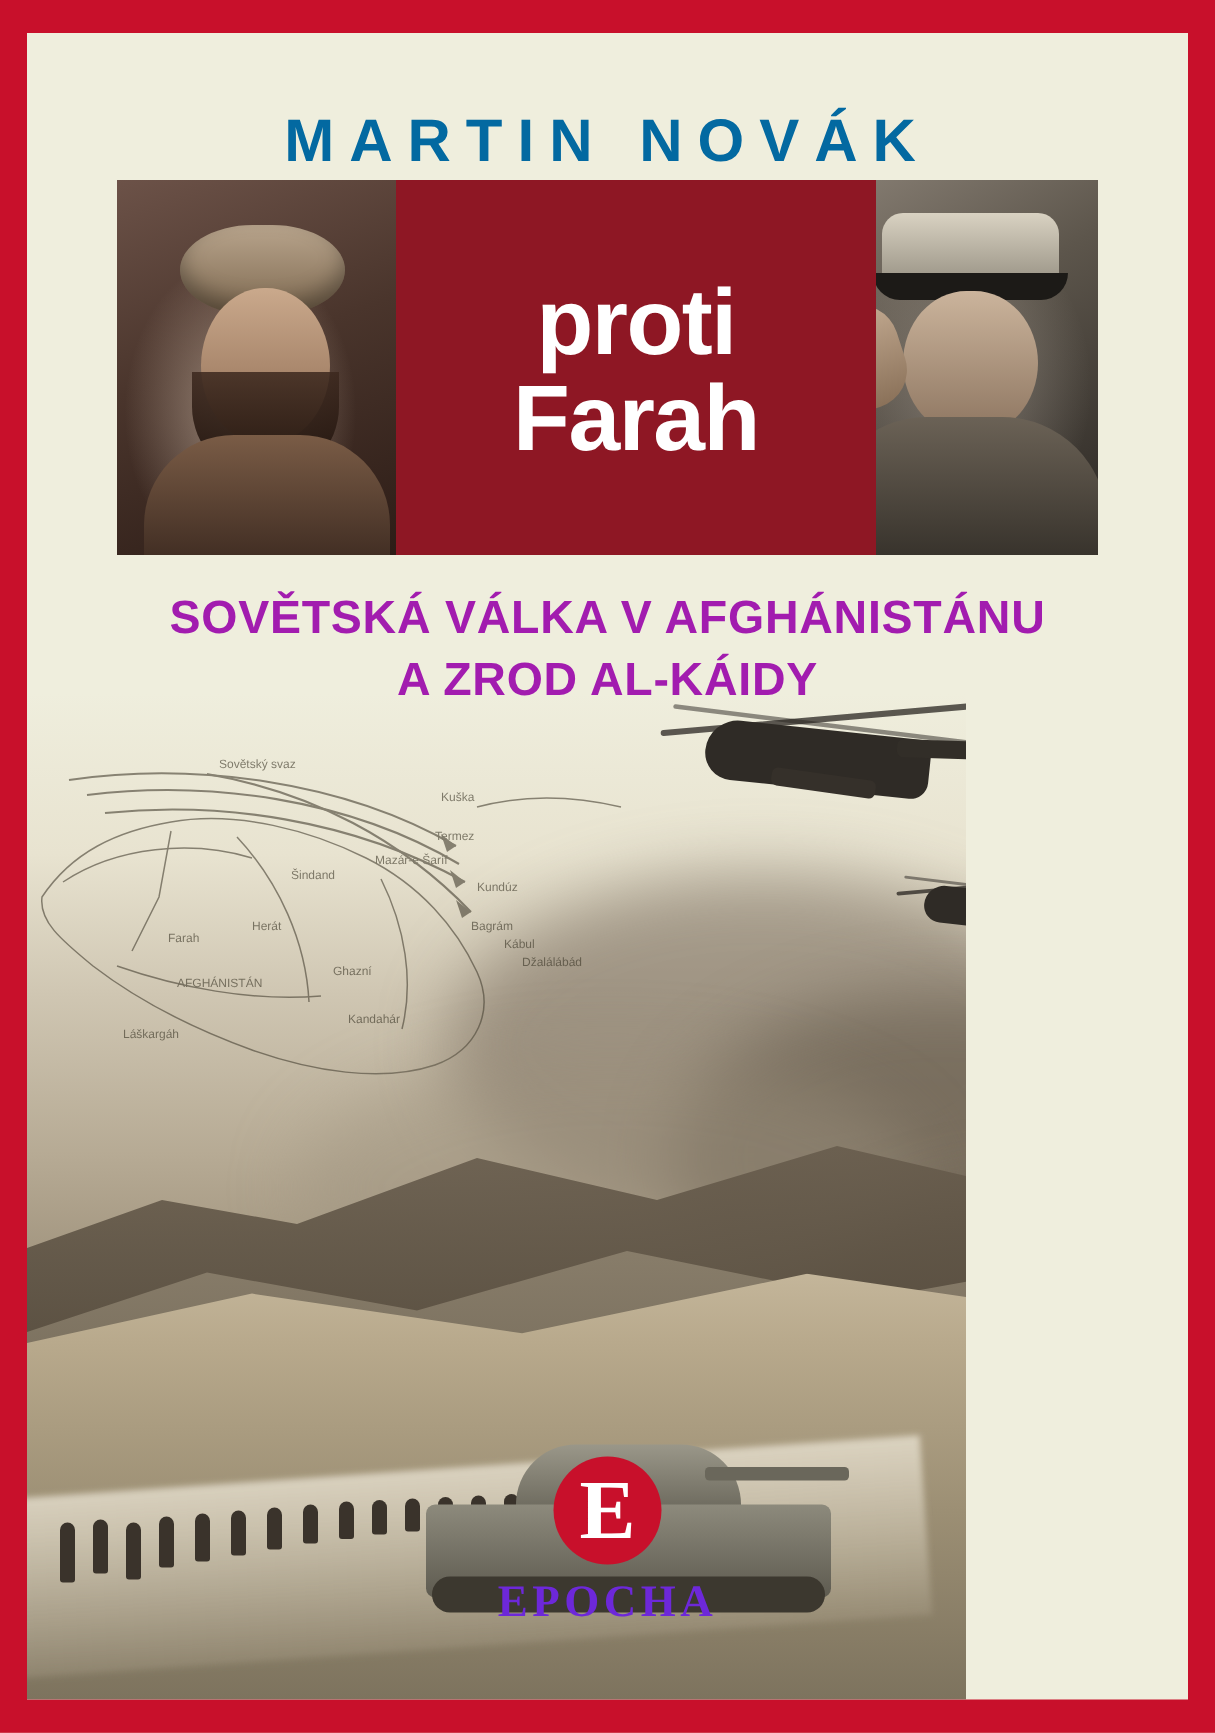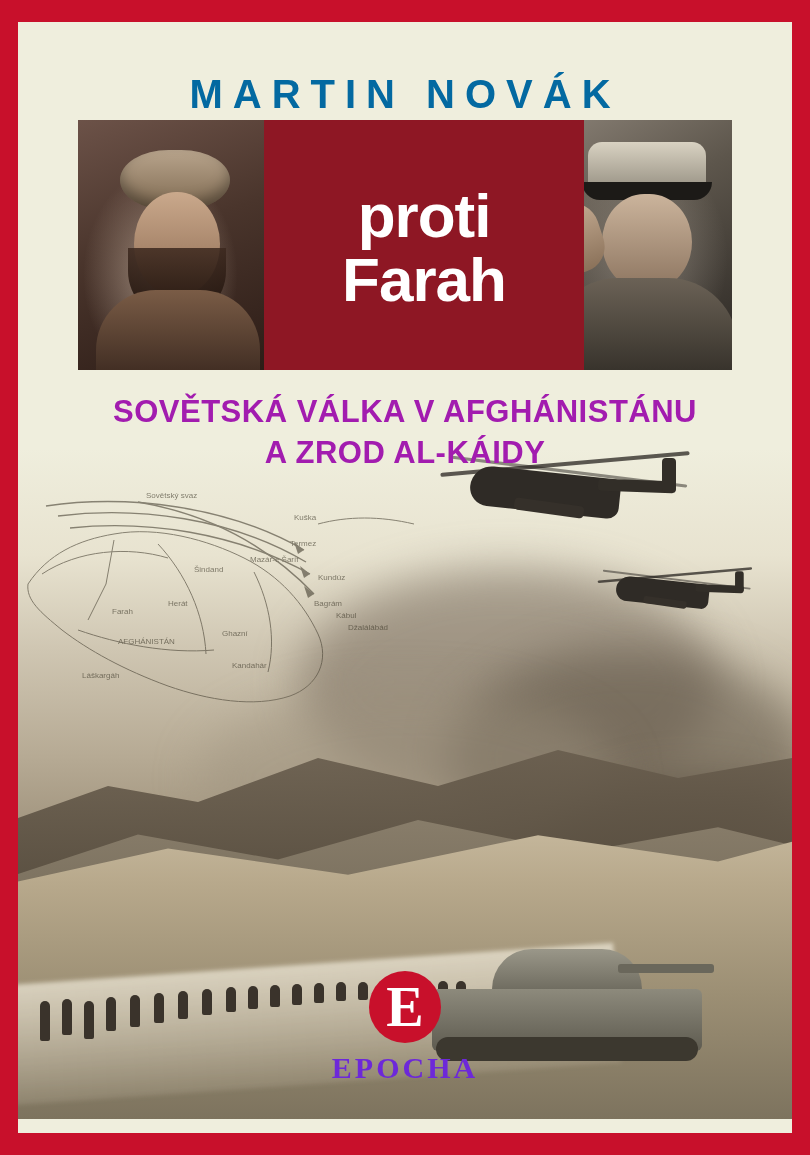--- a/index.html
+++ b/index.html
@@ -149,22 +149,22 @@
     font-size: 31px;
     font-weight: bold;
     line-height: 1.32;
     letter-spacing: .5px;
     z-index: 6;
   }
 
   
   .art {
     position: absolute;
-    left: 0; top: 426px;
-    width: 774px; height: 671px;
+    left: 0; top: 440px;
+    width: 626px; height: 671px;
     overflow: hidden;
     background:
       linear-gradient(180deg, #efeedd 0%, #e8e3d0 16%, #cfc6b2 30%, #b6aa94 46%, #9c8f79 60%, #857a66 74%, #6f6554 88%, #5c5344 100%);
   }
 
   
   .map {
     position: absolute;
     left: 0; top: 6px;
     width: 420px; height: 300px;

